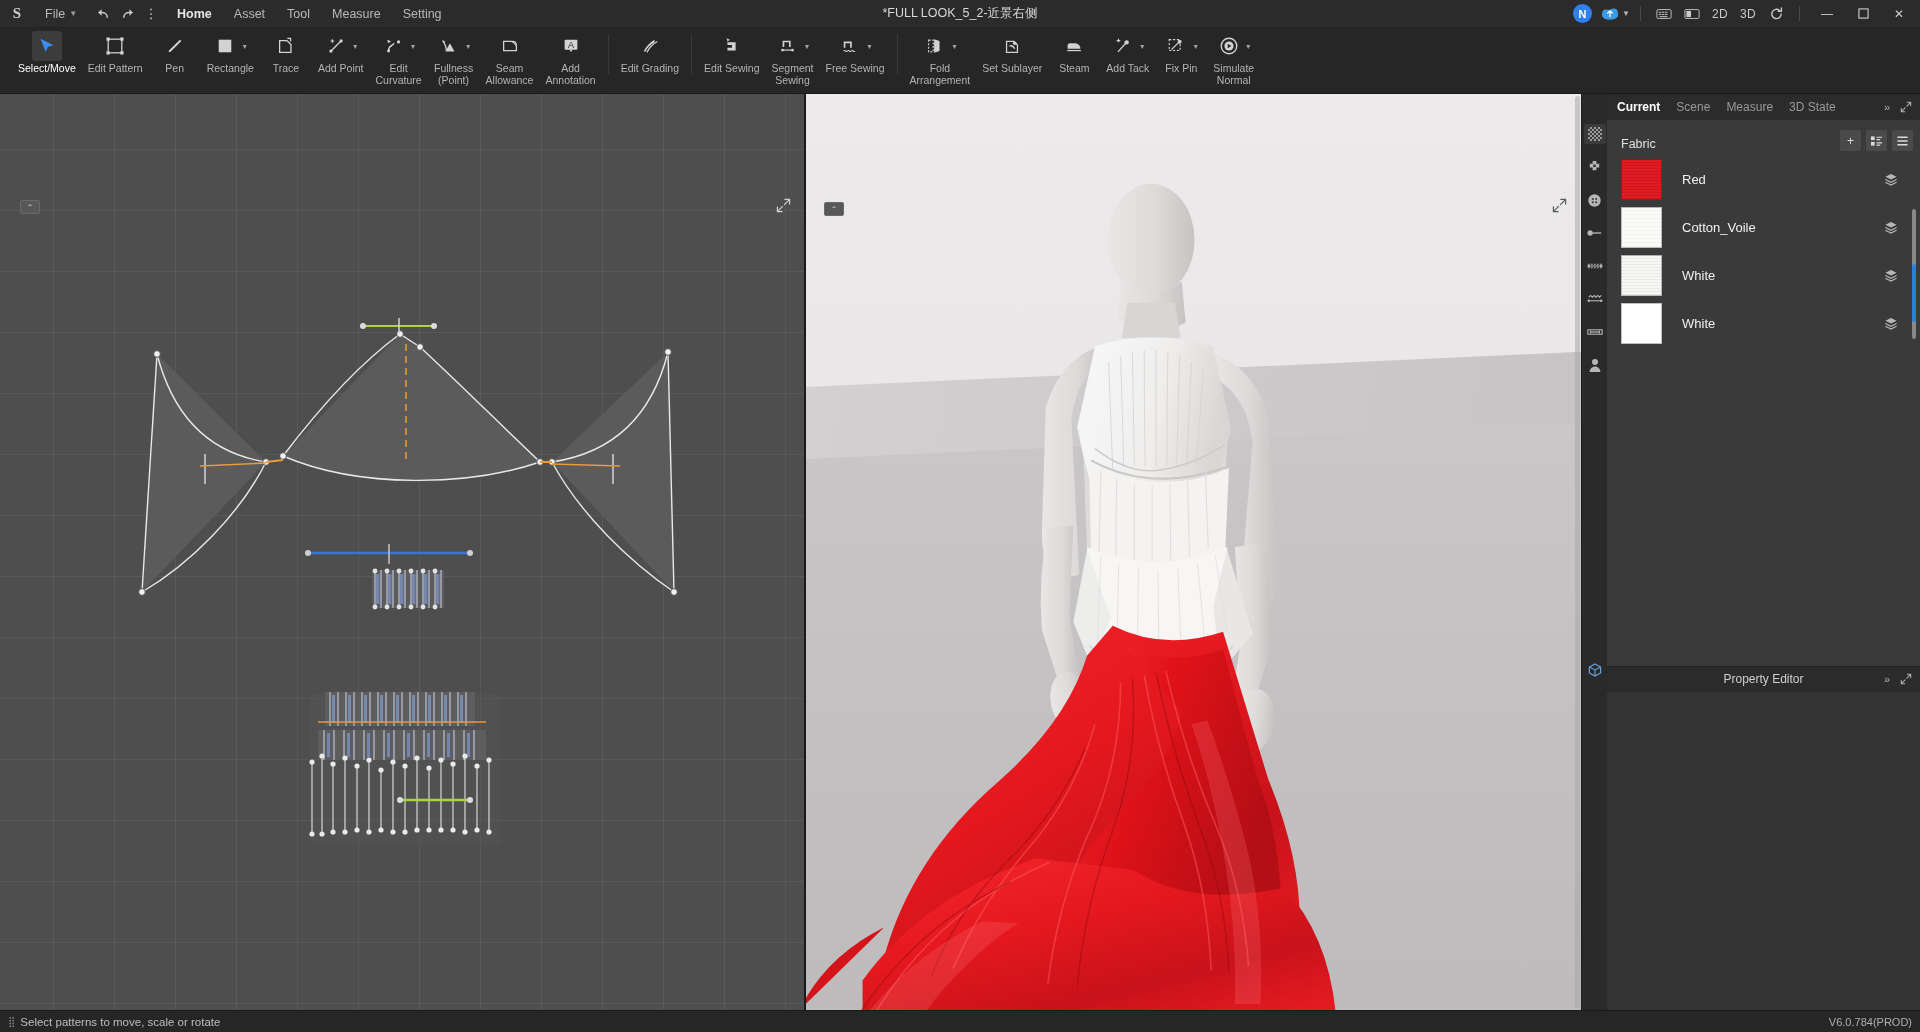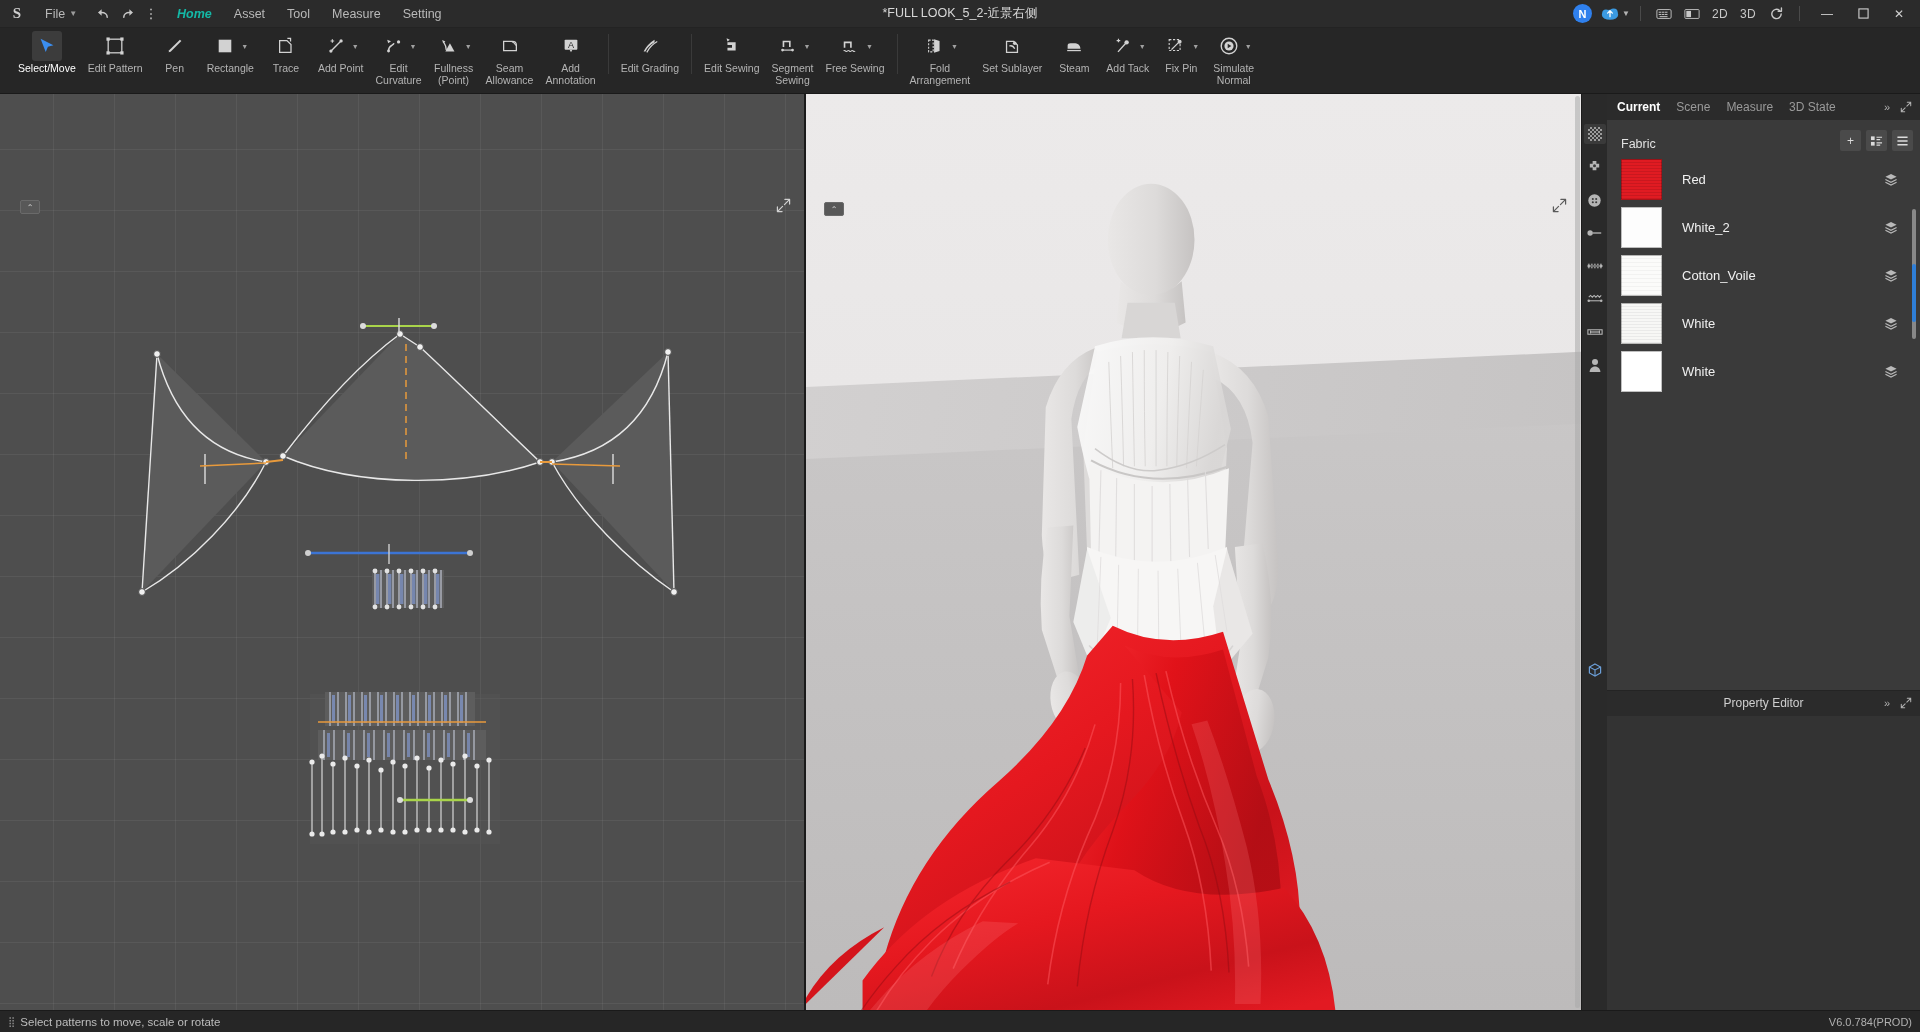--- a/index.html
+++ b/index.html
@@ -18,21 +18,21 @@
     flex: 0 0 28px; position: relative; border-bottom: 1px solid #232323;
   }
   .logo {
     width: 34px; text-align: center; color: #cfcfcf; font-size: 15px; font-weight: bold;
     font-family: "Liberation Serif", serif;
   }
   .menu-item {
     padding: 0 11px; height: 28px; line-height: 28px; font-size: 12.5px; color: #b9b9b9;
     display: flex; align-items: flex-end; gap: 4px; cursor: default;
   }
-  .menu-item.active { color: #14b8a6; font-weight: bold; font-style: italic; }
+  .menu-item.active { color: #e5e5e5; font-weight: bold; }
   .caret { font-size: 8px; opacity: .8; }
   .nav-icons { display: flex; align-items: center; gap: 2px; padding: 0 4px; }
   .nav-ico {
     width: 22px; height: 22px; display: flex; align-items: center; justify-content: center;
     color: #cfcfcf; font-size: 13px;
   }
   .title-center {
     position: absolute; left: 0; right: 0; text-align: center; font-size: 12.5px;
     color: #d8d8d8; pointer-events: none;
   }
@@ -966,31 +966,20 @@
           <div class="layers-ico">
             <svg width="14" height="13" viewBox="0 0 15 14">
                 <path d="M7.5 1l6 3-6 3-6-3z" fill="#b9b9b9"></path>
                 <path d="M1.5 7l6 3 6-3" stroke="#b9b9b9" stroke-width="1.2" fill="none"></path>
                 <path d="M1.5 10l6 3 6-3" stroke="#b9b9b9" stroke-width="1.2" fill="none"></path>
               </svg>
           </div>
         </div>
 
 
-        <div class="fab-row">
-          <div class="swatch" style="background:#fdfdfd;"></div>
-          <div class="fab-name">White_2</div>
-          <div class="layers-ico">
-            <svg width="14" height="13" viewBox="0 0 15 14">
-                <path d="M7.5 1l6 3-6 3-6-3z" fill="#b9b9b9"></path>
-                <path d="M1.5 7l6 3 6-3" stroke="#b9b9b9" stroke-width="1.2" fill="none"></path>
-                <path d="M1.5 10l6 3 6-3" stroke="#b9b9b9" stroke-width="1.2" fill="none"></path>
-              </svg>
-          </div>
-        </div>
 
         <div class="fab-row">
           <div class="swatch" style="background:#fbfbfa;background-image:repeating-linear-gradient(0deg,rgba(0,0,0,.035) 0 1px,transparent 1px 4px);"></div>
           <div class="fab-name">Cotton_Voile</div>
           <div class="layers-ico">
             <svg width="14" height="13" viewBox="0 0 15 14">
                 <path d="M7.5 1l6 3-6 3-6-3z" fill="#b9b9b9"></path>
                 <path d="M1.5 7l6 3 6-3" stroke="#b9b9b9" stroke-width="1.2" fill="none"></path>
                 <path d="M1.5 10l6 3 6-3" stroke="#b9b9b9" stroke-width="1.2" fill="none"></path>
               </svg>

